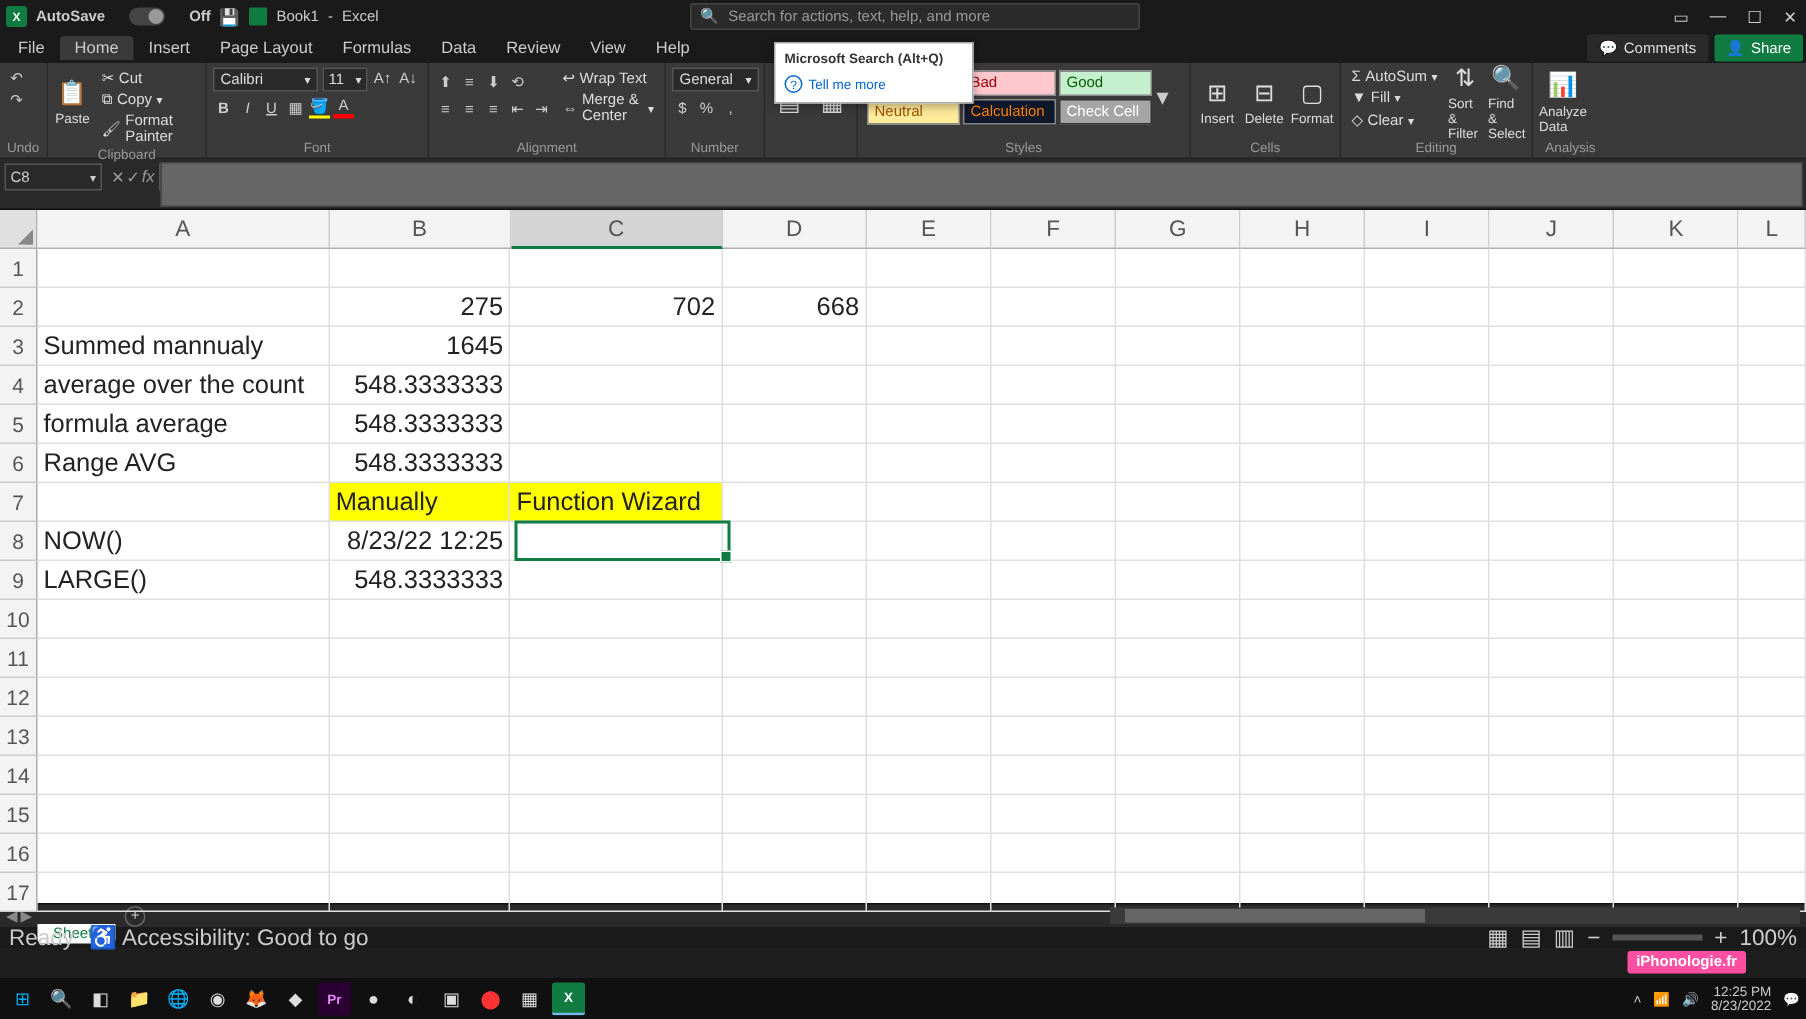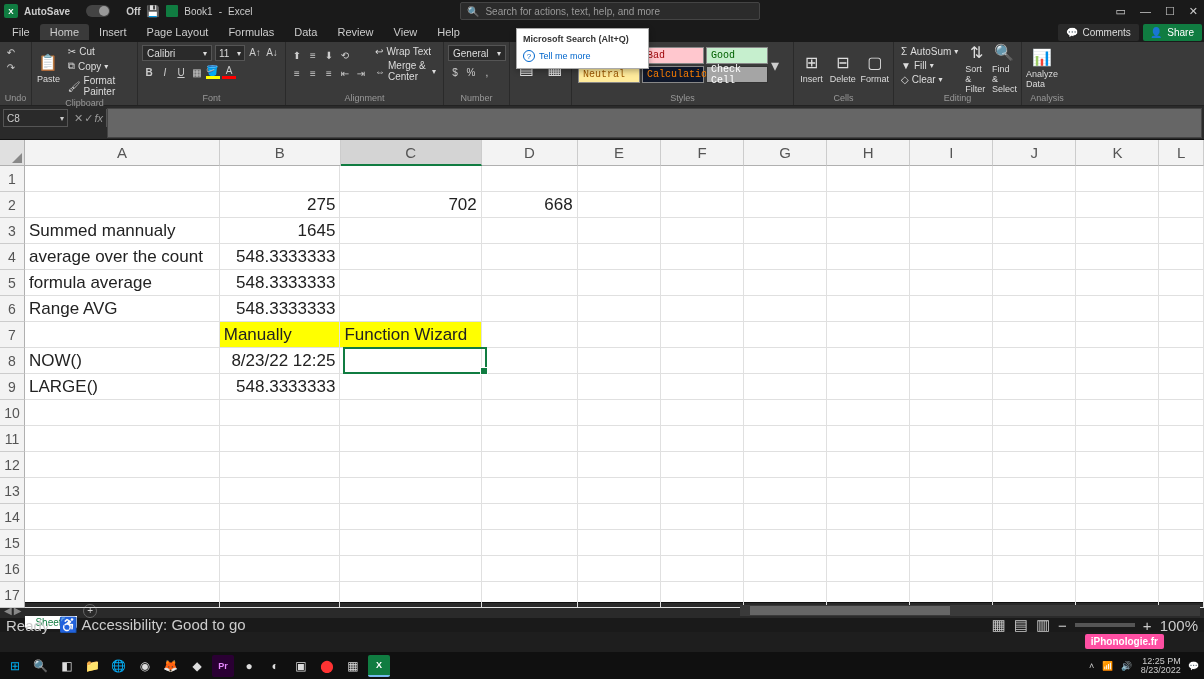--- a/index.html
+++ b/index.html
@@ -37,21 +37,21 @@
 .font-box { display:flex; gap:3px; }
 .font-name { width:70px; height:16px; background:#2a2a2a; border:1px solid #555; color:#ddd; font-size:10px; padding:0 4px; display:flex; align-items:center; justify-content:space-between; }
 .font-size { width:30px; height:16px; background:#2a2a2a; border:1px solid #555; color:#ddd; font-size:10px; padding:0 3px; display:flex; align-items:center; justify-content:space-between; }
 .tinybtn { width:14px; height:14px; display:flex; align-items:center; justify-content:center; color:#ccc; font-size:10px; cursor:pointer; }
 .fmt-row { display:flex; gap:2px; margin-top:3px; }
 .color-bar { width:14px; height:3px; }
 
 
 .styles-gal { display:flex; gap:2px; padding:2px; }
 .styles-col { display:flex; flex-direction:column; gap:2px; }
-.style-cell { width:62px; height:17px; font-size:10px; display:flex; align-items:center; padding:0 4px; border:1px solid #888; cursor:pointer;font-family:Liberation Mono, monospace; }
+.style-cell { width:62px; height:17px; font-size:10px; display:flex; align-items:center; padding:0 4px; border:1px solid #888; cursor:pointer; }
 .sc-normal { background:#fff; color:#333; }
 .sc-bad { background:#ffc7ce; color:#9c0006; }
 .sc-good { background:#c6efce; color:#006100; }
 .sc-neutral { background:#ffeb9c; color:#9c5700; }
 .sc-calc { background:#0f172a; color:#fa7d00; }
 .sc-check { background:#a5a5a5; color:#fff; border:1px double #333; }
 .more-styles { width:10px; height:36px; display:flex; align-items:center; justify-content:center; color:#ccc; cursor:pointer; }
 
 
 .callout { position:absolute; left:516px; top:28px; width:133px; background:#fff; border:1px solid #aaa; padding:5px 6px 6px 6px; font-size:9px; color:#333; z-index:50; box-shadow:0 2px 6px rgba(0,0,0,.3); }

